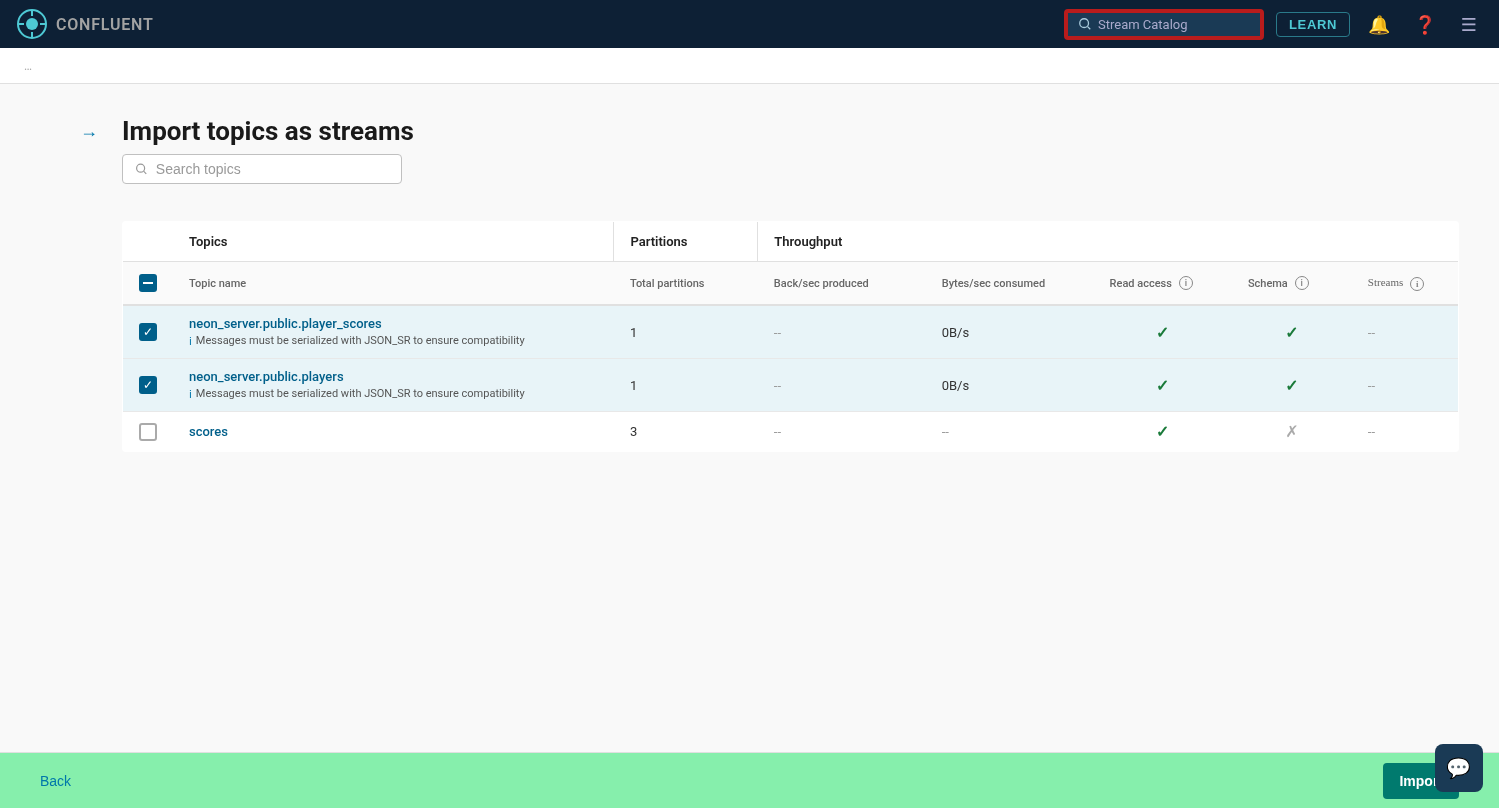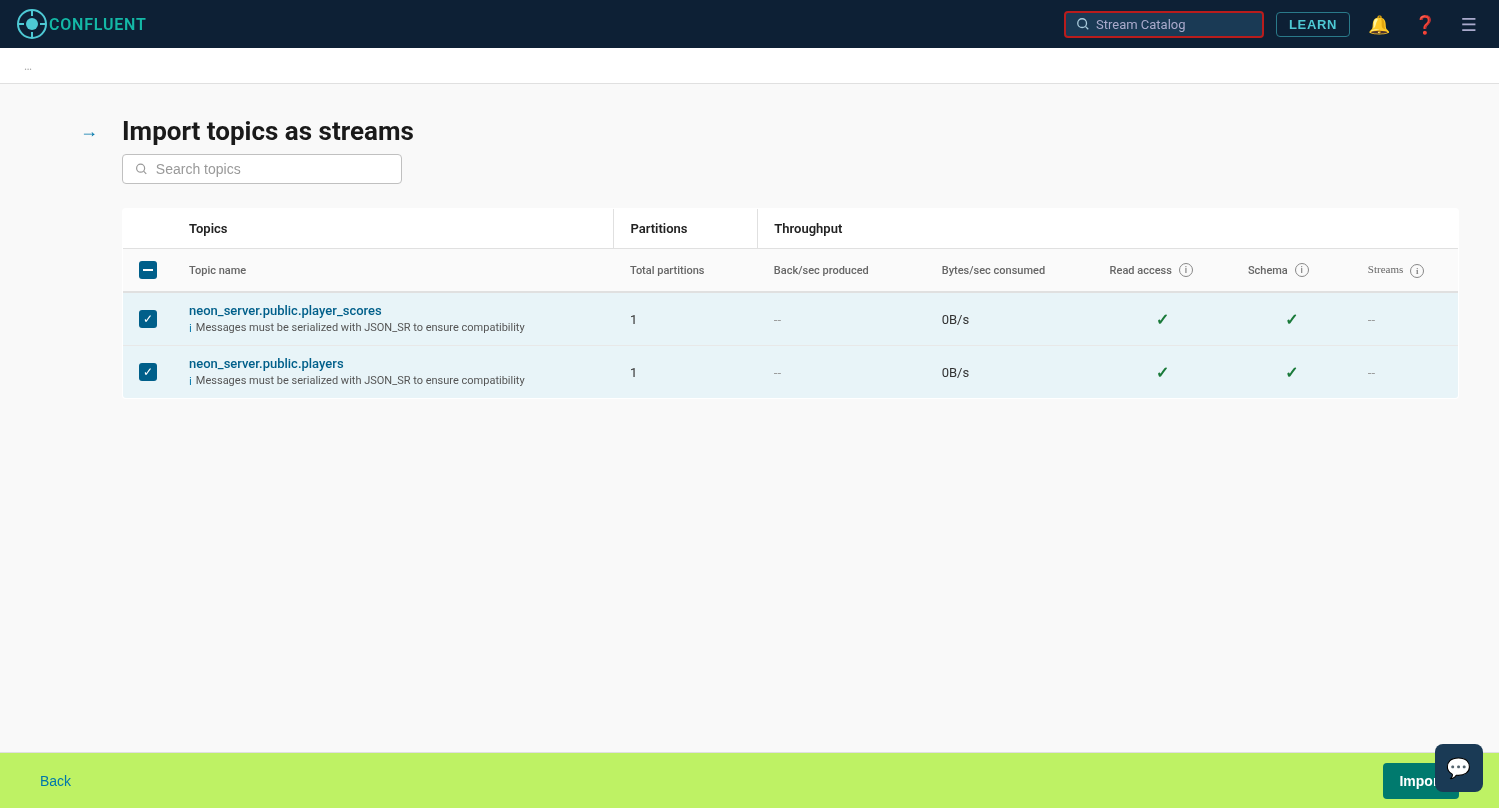--- a/index.html
+++ b/index.html
@@ -10,34 +10,34 @@
       background: #0d2035;
       height: 48px;
       display: flex;
       align-items: center;
       padding: 0 16px;
       gap: 12px;
     }
     .topnav-logo {
       display: flex;
       align-items: center;
-      gap: 1px;
-      color: #14b8a6;
+      gap: 8px;
+      color: #a3a3a3;
       font-size: 16px;
       font-weight: 600;
       letter-spacing: 0.05em;
     }
     .logo-icon {
       width: 32px;
       height: 32px;
     }
     .topnav-spacer { flex: 1; }
     .search-bar {
       background: #1a3a55;
-      border: 2px solid #b91c1c;
+      border: 4px solid #b91c1c;
       border-radius: 4px;
       display: flex;
       align-items: center;
       padding: 4px 10px;
       gap: 6px;
       color: #aac;
       font-size: 13px;
       min-width: 200px;
     }
     .search-bar svg { color: #aac; }
@@ -98,21 +98,21 @@
       margin-bottom: 8px;
     }
     .page-subtitle {
       font-size: 13px;
       color: #555;
       margin-bottom: 24px;
     }
 
     
     .topic-search-wrap {
-      margin-bottom: 24px;
+      margin-bottom: 37px;
     }
     .topic-search {
       display: flex;
       align-items: center;
       border: 1px solid #c0c0c0;
       border-radius: 4px;
       background: white;
       padding: 6px 12px;
       width: 280px;
       gap: 8px;
@@ -260,21 +260,21 @@
       cursor: pointer;
       vertical-align: middle;
     }
 
     
     .footer {
       position: fixed;
       bottom: 0;
       left: 0;
       right: 0;
-      background: #bef264;
+      background: #86efac;
       border-top: 1px solid #e0e0e0;
       height: 56px;
       display: flex;
       align-items: center;
       justify-content: space-between;
       padding: 0 40px;
     }
     .btn-back {
       background: transparent;
       border: none;
@@ -442,20 +442,34 @@
         <span>Messages must be serialized with JSON_SR to ensure compatibility</span>
       </div>
             </td>
             <td>1</td>
             <td><span class="dash-text">--</span></td>
             <td><span>0B/s</span></td>
             <td style="text-align: center;"><span class="check-icon">✓</span></td>
             <td style="text-align: center;"><span class="check-icon">✓</span></td>
             <td><span class="dash-text">--</span></td>
           </tr>
+          <tr>
+            <td class="col-checkbox" style="text-align: center;">
+              <div class="cb-unchecked"></div>
+            </td>
+            <td class="col-topic">
+              <div class="topic-name">scores</div>
+            </td>
+            <td>3</td>
+            <td><span class="dash-text">--</span></td>
+            <td><span class="dash-text">--</span></td>
+            <td style="text-align: center;"><span class="check-icon">✓</span></td>
+            <td style="text-align: center;"><span class="x-icon">✗</span></td>
+            <td><span class="dash-text">--</span></td>
+          </tr>
         </tbody>
     </table>
   </div>
 </div>
 
 <div class="footer">
   <button class="btn-back">Back</button>
   <button class="btn-import">Import</button>
 </div>
 

